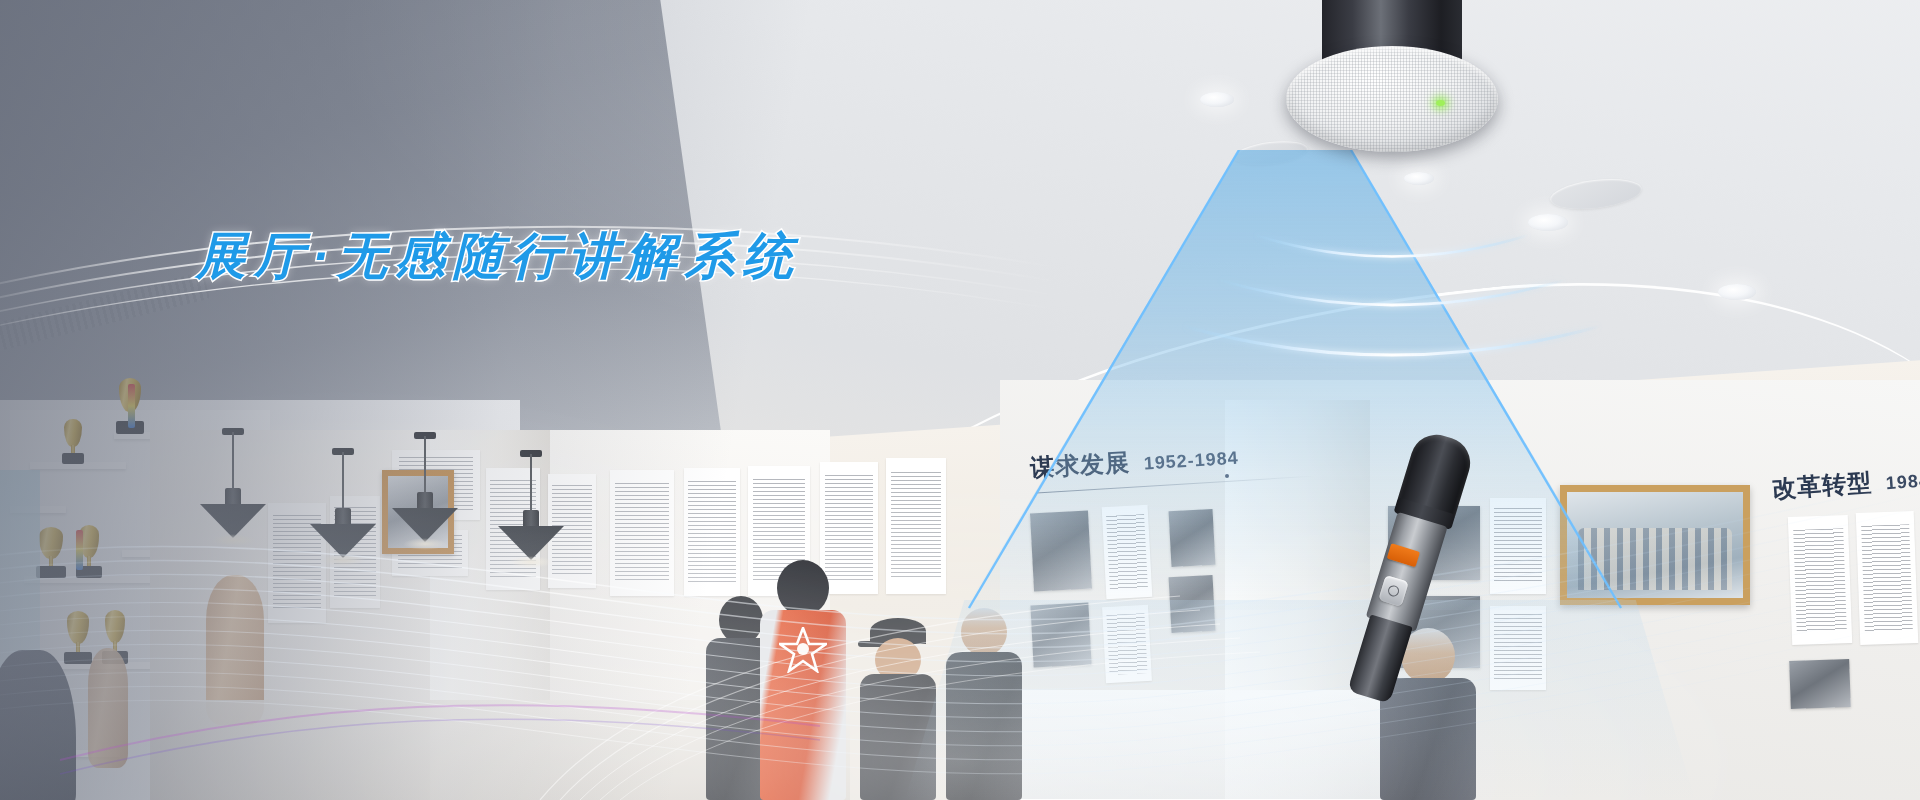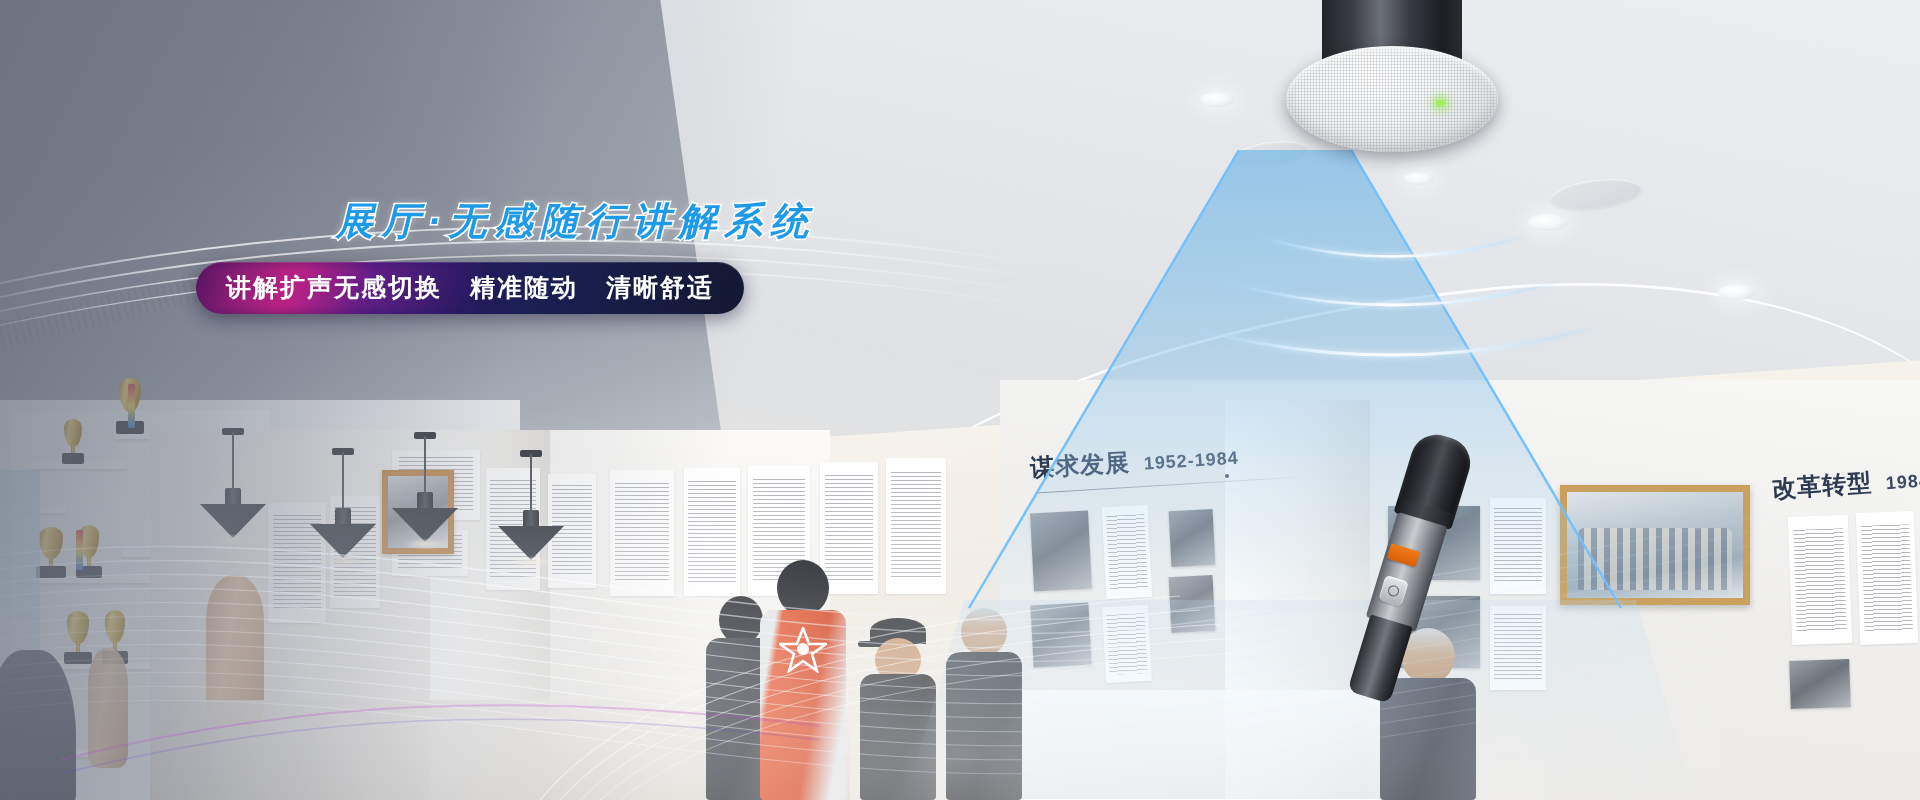--- a/index.html
+++ b/index.html
@@ -189,25 +189,24 @@
     background:linear-gradient(90deg,#2a2c31 0%,#53565d 25%,#74777e 45%,#3b3e44 72%,#191a1e 100%);}
 
   
   #text-block{position:absolute;left:196px;top:200px;width:760px;}
   #title{
     font-size:74px;line-height:1;font-weight:bold;font-style:italic;color:#ffffff;
     letter-spacing:2px;white-space:nowrap;
     text-shadow:2px 3px 0 rgba(60,66,80,.45),0 0 18px rgba(255,255,255,.28);
   }
   #subtitle{
-    margin-top:0;font-size:38px;line-height:1.15;font-weight:bold;font-style:italic;
+    margin-top:28px;font-size:50px;line-height:1.15;font-weight:bold;font-style:italic;
     color:#1f9ae8;letter-spacing:8px;white-space:nowrap;
     -webkit-text-stroke:3px #ffffff;paint-order:stroke fill;
     text-shadow:0 0 10px rgba(255,255,255,.5);
-    text-align:center;
   }
   #pill{
     margin-top:18px;display:inline-flex;align-items:center;height:52px;padding:0 30px;
     border-radius:26px;white-space:nowrap;position:relative;overflow:hidden;
     background:linear-gradient(100deg,#3a1254 0%,#5a1a63 9%,#6d1b63 16%,#3b1a6d 32%,#241a5e 48%,#1a1f52 62%,#171c45 78%,#141833 100%);
     box-shadow:0 5px 18px rgba(24,16,56,.45),inset 0 1px 0 rgba(255,255,255,.14);
   }
   #pill:before{
     content:"";position:absolute;left:-6%;top:0;width:58%;height:100%;
     background:linear-gradient(112deg,rgba(255,32,150,.0) 0%,rgba(255,40,160,.55) 42%,rgba(190,40,200,.30) 62%,rgba(120,40,210,0) 100%);
@@ -528,18 +527,15 @@
     <div id="mic-head"></div>
     <div id="mic-ring"></div>
     <div id="mic-body"></div>
     <div id="mic-label"></div>
     <div id="mic-btn"></div>
     <div id="mic-tail"></div>
   </div>
 
   <div id="text-block">
     <div id="subtitle">展厅·无感随行讲解系统</div>
-    <div id="pill">
-      <span id="pill-text"><span>讲解扩声无感切换</span><span class="gap"></span><span>精准随动</span><span class="gap"></span><span>清晰舒适</span></span>
-    </div>
   </div>
 
 </div>
 
 </body></html>

